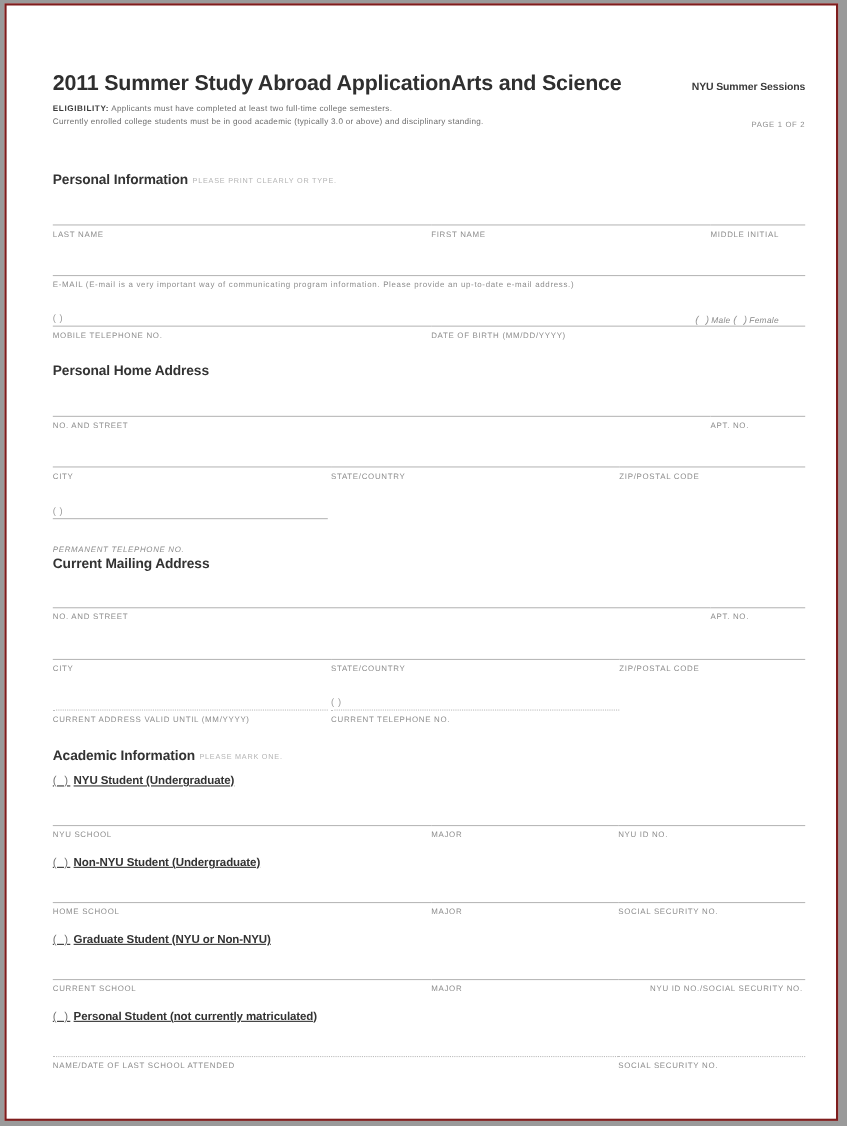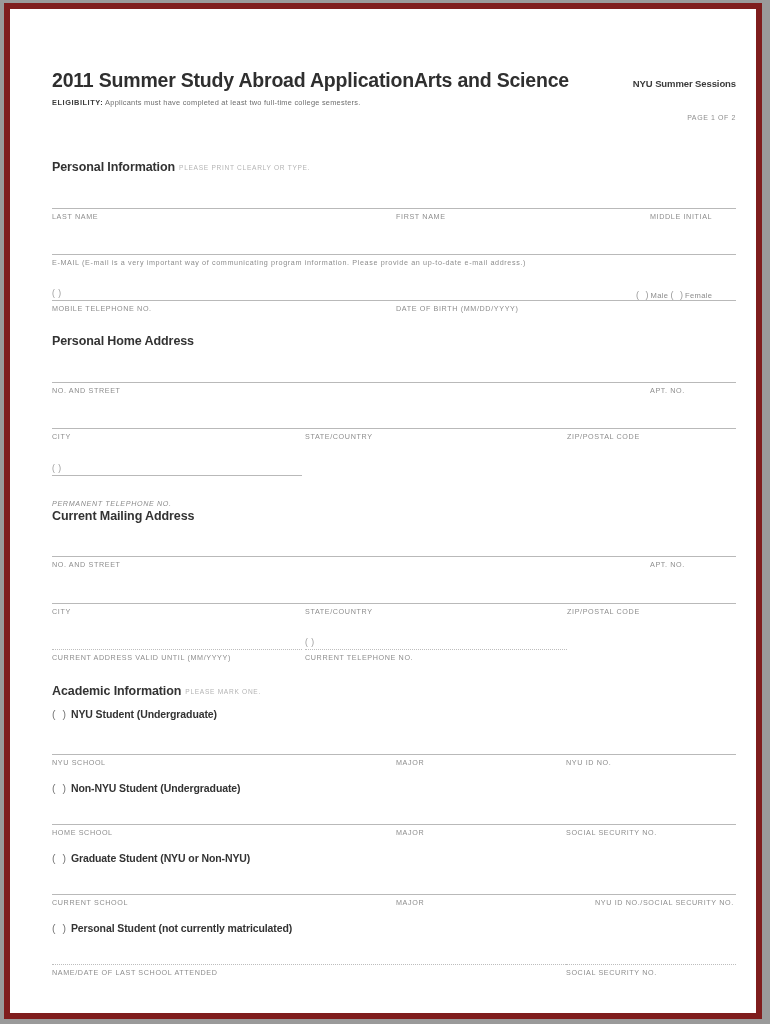--- a/index.html
+++ b/index.html
@@ -6,21 +6,21 @@
   body{
     width:770px;height:1024px;
     background:#9a9a9a;
     font-family:"Liberation Sans", sans-serif;
     -webkit-font-smoothing:antialiased;
   }
   .page{
     position:absolute;left:4px;top:3px;
     width:758px;height:1016px;
     background:#ffffff;
-    border:6px solid #7f1d1d;
+    border:2px solid #7f1d1d;
     box-sizing:border-box;
     overflow:hidden;
   }
   .inner{position:absolute;left:42px;top:0;width:684px;height:100%;}
 
   
   .hdr{position:absolute;left:0;top:62px;width:684px;}
   .title{
     font-size:19.5px;font-weight:bold;color:#2f2f2f;
     letter-spacing:-0.2px;line-height:1;
@@ -46,39 +46,40 @@
   .sect{position:absolute;font-size:12.5px;font-weight:bold;color:#333;letter-spacing:-0.1px;}
   .sect .hint{font-size:6.6px;font-weight:normal;color:#b4b4b4;letter-spacing:.7px;margin-left:4px;vertical-align:1px;}
 
   
   .rule{position:absolute;height:0;border-top:1px solid #b9b9b9;}
   .rule.dot{border-top:1px dotted #bdbdbd;}
   .lbl{position:absolute;font-size:7.2px;color:#8d8d8d;letter-spacing:.62px;white-space:nowrap;}
   .paren{position:absolute;font-size:8.5px;color:#9a9a9a;letter-spacing:.5px;}
 
   
-  .opt{position:absolute;font-size:10.5px;color:#333;font-weight:bold;letter-spacing:-0.1px;white-space:nowrap;}
+  .opt{position:absolute;font-size:10.5px;color:#333;font-weight:bold;letter-spacing:-0.1px;white-space:nowrap;text-decoration:underline;}
   .opt .bx{font-weight:normal;color:#777;letter-spacing:2px;margin-right:3px;}
 
   .gender{position:absolute;font-size:7.6px;color:#8a8a8a;letter-spacing:.3px;white-space:nowrap;}
   .gender .bx{font-size:9px;color:#9a9a9a;letter-spacing:2px;}
 </style>
 </head>
 <body>
 
 <div class="page">
 <div class="inner">
 
   <div class="hdr">
     <div>
       <span class="title">2011 Summer Study Abroad Application</span><span class="title sub">Arts and Science</span>
     </div>
     <div class="brand">NYU Summer Sessions</div>
     <div class="elig">
       <b>ELIGIBILITY:</b><span> Applicants must have completed at least two full-time college semesters.</span><br>
+      <span>Currently enrolled college students must be in good academic (typically 3.0 or above) and disciplinary standing.</span>
     </div>
     <div class="pageno">PAGE 1 OF 2</div>
   </div>
 
   <div class="sect" style="left:0;top:151px;">
     <span>Personal Information</span><span class="hint">PLEASE PRINT CLEARLY OR TYPE.</span>
   </div>
 
   <div class="rule" style="left:0;top:199px;width:344px;"></div>
   <div class="lbl" style="left:0;top:203px;">LAST NAME</div>
@@ -92,21 +93,21 @@
   <div class="rule" style="left:0;top:245px;width:684px;"></div>
   <div class="lbl" style="left:0;top:249px;">E-MAIL (E-mail is a very important way of communicating program information. Please provide an up-to-date e-mail address.)</div>
 
   <div class="paren" style="left:0;top:279px;">(            )</div>
   <div class="rule" style="left:0;top:291px;width:344px;"></div>
   <div class="lbl" style="left:0;top:295px;">MOBILE TELEPHONE NO.</div>
 
   <div class="rule" style="left:344px;top:291px;width:340px;"></div>
   <div class="lbl" style="left:344px;top:295px;">DATE OF BIRTH (MM/DD/YYYY)</div>
 
-  <div class="gender" style="left:584px;top:281px;">
+  <div class="gender" style="left:584px;top:281px;font-style:italic;">
     <span class="bx">(    )</span><span>Male</span>
     <span class="bx">(    )</span><span>Female</span>
   </div>
 
   <div class="sect" style="left:0;top:325px;">Personal Home Address</div>
 
   <div class="rule" style="left:0;top:373px;width:598px;"></div>
   <div class="lbl" style="left:0;top:377px;">NO. AND STREET</div>
   <div class="rule" style="left:598px;top:373px;width:86px;"></div>
   <div class="lbl" style="left:598px;top:377px;">APT. NO.</div>

